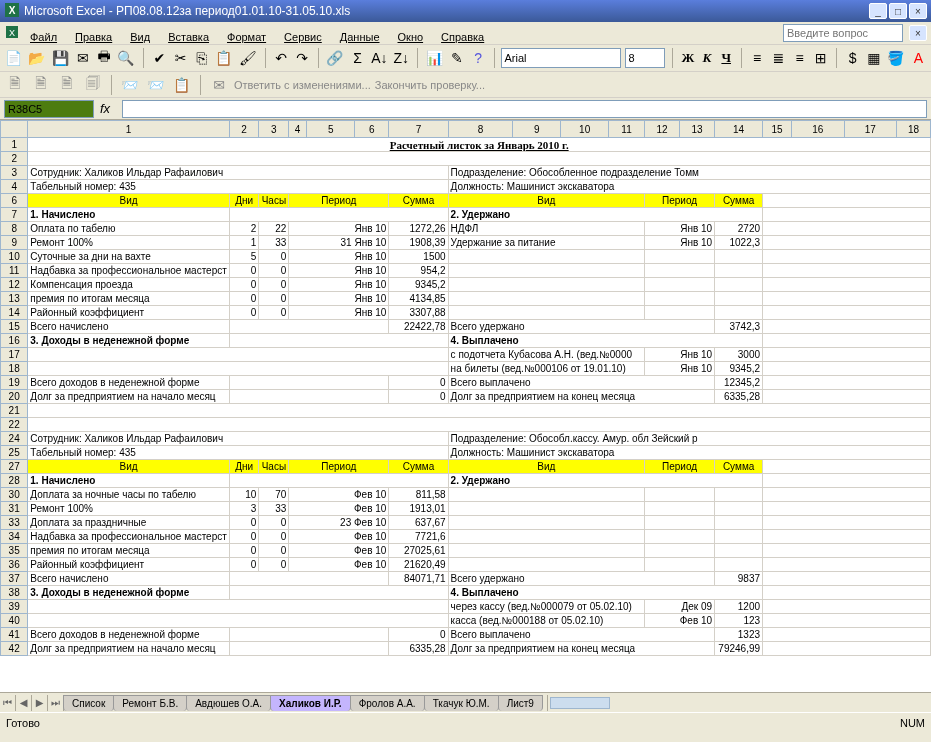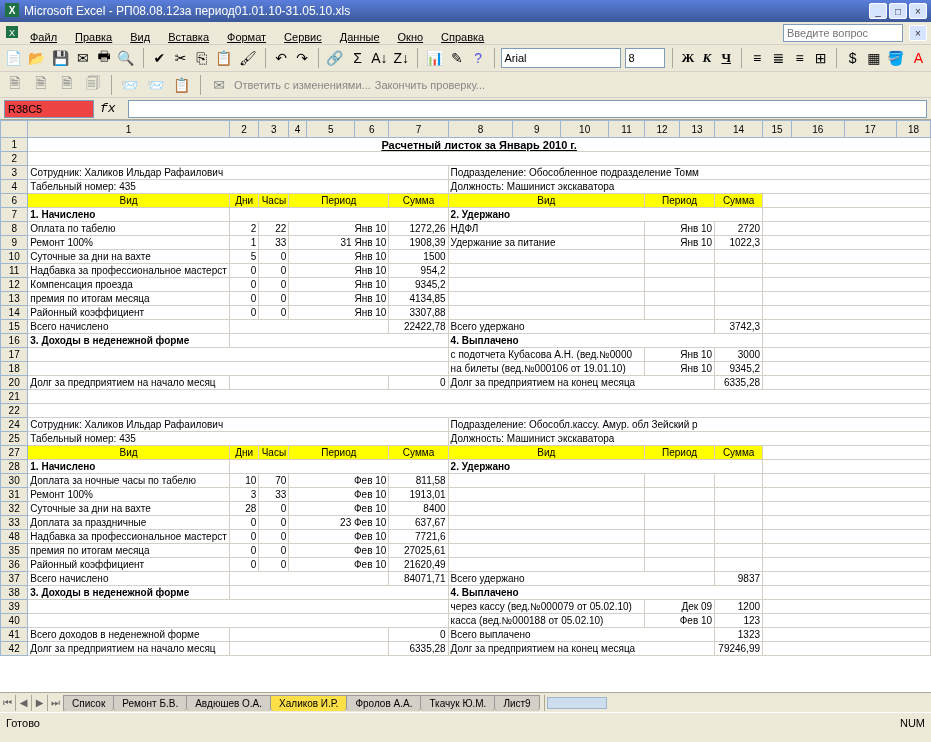--- a/index.html
+++ b/index.html
@@ -13,37 +13,37 @@
 .menu-item u { text-decoration: underline; }
 .toolbar { background: #ece9d8; height: 28px; display: flex; align-items: center; padding: 0 4px; gap: 4px; border-top: 1px solid #d4d0c8; border-bottom: 1px solid #d4d0c8; }
 .tb-btn { width: 22px; height: 22px; display: flex; align-items: center; justify-content: center; border: 1px solid transparent; font-size: 14px; }
 .sep { width: 1px; height: 20px; background: #aca899; margin: 0 3px; }
 .font-sel { height: 20px; font-size: 11px; background: #fff; border: 1px solid #7f9db9; padding: 0 2px; }
 .font-sel.name { width: 120px; }
 .font-sel.size { width: 40px; }
 .ask-box { margin-left: auto; background: #fff; border: 1px solid #7f9db9; height: 18px; width: 120px; padding: 0 3px; color: #777; font-size: 11px; }
 .toolbar2 { background: #ece9d8; height: 26px; display: flex; align-items: center; padding: 0 4px; gap: 4px; border-bottom: 1px solid #d4d0c8; font-size: 11px; color: #888; }
 .name-box-row { background: #ece9d8; height: 22px; display: flex; align-items: center; padding: 0 4px; gap: 6px; border-bottom: 1px solid #aca899; }
-.name-box { background: #ef4444; border: 1px solid #7f9db9; height: 18px; width: 90px; padding: 0 3px; font-size: 11px; }
-.fx { font-style: italic; font-size: 13px; font-family: Liberation Mono, monospace; }
+.name-box { background: #4d7c0f; border: 1px solid #7f9db9; height: 18px; width: 90px; padding: 0 3px; font-size: 11px; }
+.fx { font-style: italic; font-size: 13px; font-family: Liberation Sans, sans-serif; }
 .sheet-area { position: relative; background: #fff; overflow: hidden; }
 table.grid { border-collapse: collapse; table-layout: fixed; font-size: 10px; background: #fff; }
 table.grid th { background: #ece9d8; border: 1px solid #9eb6ce; font-weight: normal; font-size: 10px; height: 17px; text-align: center; color: #000; position: sticky; top: 0; }
 table.grid td { border: 1px solid #d4d0c8; height: 14px; padding: 0 2px; vertical-align: middle; font-size: 10px; overflow: hidden; white-space: nowrap; }
 table.grid td.rh { background: #ece9d8; border: 1px solid #9eb6ce; text-align: center; width: 28px; font-size: 10px; }
 .yel { background: #ffff00; text-align: center; font-weight: normal; }
 .bold { font-weight: bold; }
 .right { text-align: right; }
 .bigrow td { height: 16px; font-size: 11px; }
-.title-row td.content { text-align: center; font-weight: bold; font-size: 11px; text-decoration: underline; }
+.title-row td.content { text-align: center; font-weight: bold; font-size: 11px; text-decoration: underline; font-family: Liberation Serif, serif; }
 .sheet-tabs { background: #ece9d8; height: 20px; display: flex; align-items: center; border-top: 1px solid #aca899; font-size: 10px; }
 .nav-tri { width: 16px; height: 16px; display: flex; align-items: center; justify-content: center; border-right: 1px solid #aca899; color: #666; }
 .tab { padding: 2px 8px; background: #fff; border: 1px solid #999; border-bottom: none; margin-left: -1px; border-radius: 0 0 4px 4px; }
 .tab.inactive { background: #d4d0c8; }
-.tab.active { background: #fde047; font-weight: normal; }
+.tab.active { background: #c4b5fd; font-weight: bold; }
 .status-bar { background: #ece9d8; height: 20px; display: flex; align-items: center; padding: 0 6px; font-size: 11px; border-top: 1px solid #fff; justify-content: space-between; }
 .scroll-stub { background: #ece9d8; border-left: 1px solid #aca899; flex: 1; height: 16px; margin-left: 4px; position: relative; }
 .scroll-thumb { position: absolute; left: 2px; top: 2px; height: 12px; width: 60px; background: #cde; border: 1px solid #9eb6ce; }
 svg.ico { width: 16px; height: 16px; }
 .format-btn { width:20px; height:20px; display:flex; align-items:center; justify-content:center; font-weight:bold; font-family: "Times New Roman"; font-size:13px; }
 </style>
 </head>
 <body>
 
 <div class="title-bar">
@@ -342,20 +342,29 @@
         </tr>
         <tr>
           <td class="rh">18</td>
           <td colspan="7"></td>
           <td colspan="4">на билеты (вед.№000106 от 19.01.10)</td>
           <td colspan="2" class="right">Янв 10</td>
           <td class="right">9345,2</td>
           <td colspan="4"></td>
         </tr>
         <tr class="bigrow">
+          <td class="rh">19</td>
+          <td>Всего доходов в неденежной форме</td>
+          <td colspan="5"></td>
+          <td class="right">0</td>
+          <td colspan="6">Всего выплачено</td>
+          <td class="right">12345,2</td>
+          <td colspan="4"></td>
+        </tr>
+        <tr class="bigrow">
           <td class="rh">20</td>
           <td>Долг за предприятием на начало месяц</td>
           <td colspan="5"></td>
           <td class="right">0</td>
           <td colspan="6">Долг за предприятием  на конец месяца</td>
           <td class="right">6335,28</td>
           <td colspan="4"></td>
         </tr>
         <tr>
           <td class="rh">21</td>
@@ -412,45 +421,33 @@
           <td class="right">3</td>
           <td class="right">33</td>
           <td colspan="3" class="right">Фев 10</td>
           <td class="right">1913,01</td>
           <td colspan="4"></td>
           <td colspan="2" class="right"></td>
           <td class="right"></td>
           <td colspan="4"></td>
         </tr>
         <tr>
-          <td class="rh">32</td>
-          <td>Суточные за дни на вахте</td>
-          <td class="right">28</td>
-          <td class="right">0</td>
-          <td colspan="3" class="right">Фев 10</td>
-          <td class="right">8400</td>
-          <td colspan="4"></td>
-          <td colspan="2" class="right"></td>
-          <td class="right"></td>
-          <td colspan="4"></td>
-        </tr>
-        <tr>
           <td class="rh">33</td>
           <td>Доплата за праздничные</td>
           <td class="right">0</td>
           <td class="right">0</td>
           <td colspan="3" class="right">23 Фев 10</td>
           <td class="right">637,67</td>
           <td colspan="4"></td>
           <td colspan="2" class="right"></td>
           <td class="right"></td>
           <td colspan="4"></td>
         </tr>
         <tr>
-          <td class="rh">48</td>
+          <td class="rh">34</td>
           <td>Надбавка за профессиональное мастерст</td>
           <td class="right">0</td>
           <td class="right">0</td>
           <td colspan="3" class="right">Фев 10</td>
           <td class="right">7721,6</td>
           <td colspan="4"></td>
           <td colspan="2" class="right"></td>
           <td class="right"></td>
           <td colspan="4"></td>
         </tr>

